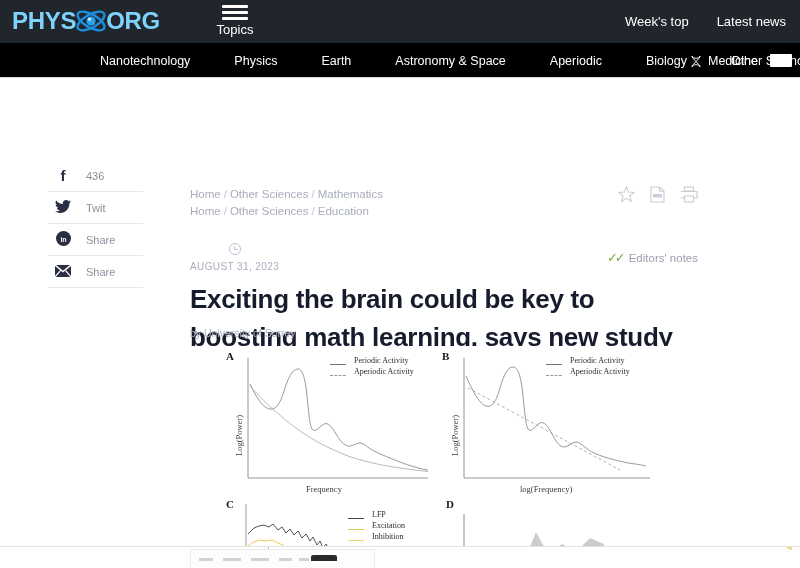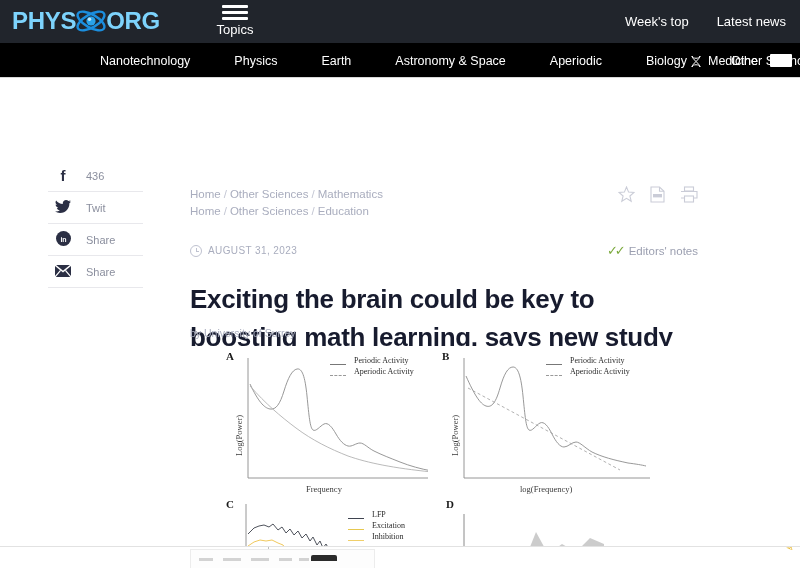--- a/index.html
+++ b/index.html
@@ -189,20 +189,21 @@
     top: 165px; left: 0; right: 92px;
     display: flex;
     align-items: center;
     justify-content: space-between;
   }
   .meta-left {
     display: flex; align-items: center; gap: 6px;
     color: #a9adbe;
     font-size: 10px;
     letter-spacing: .4px;
+    flex-direction: column;
   }
   .clock-icon {
     width: 12px; height: 12px;
     border: 1.2px solid #bfc2d0;
     border-radius: 50%;
     position: relative;
   }
   .clock-icon:before, .clock-icon:after {
     content: ""; position: absolute;
     background: #bfc2d0;

